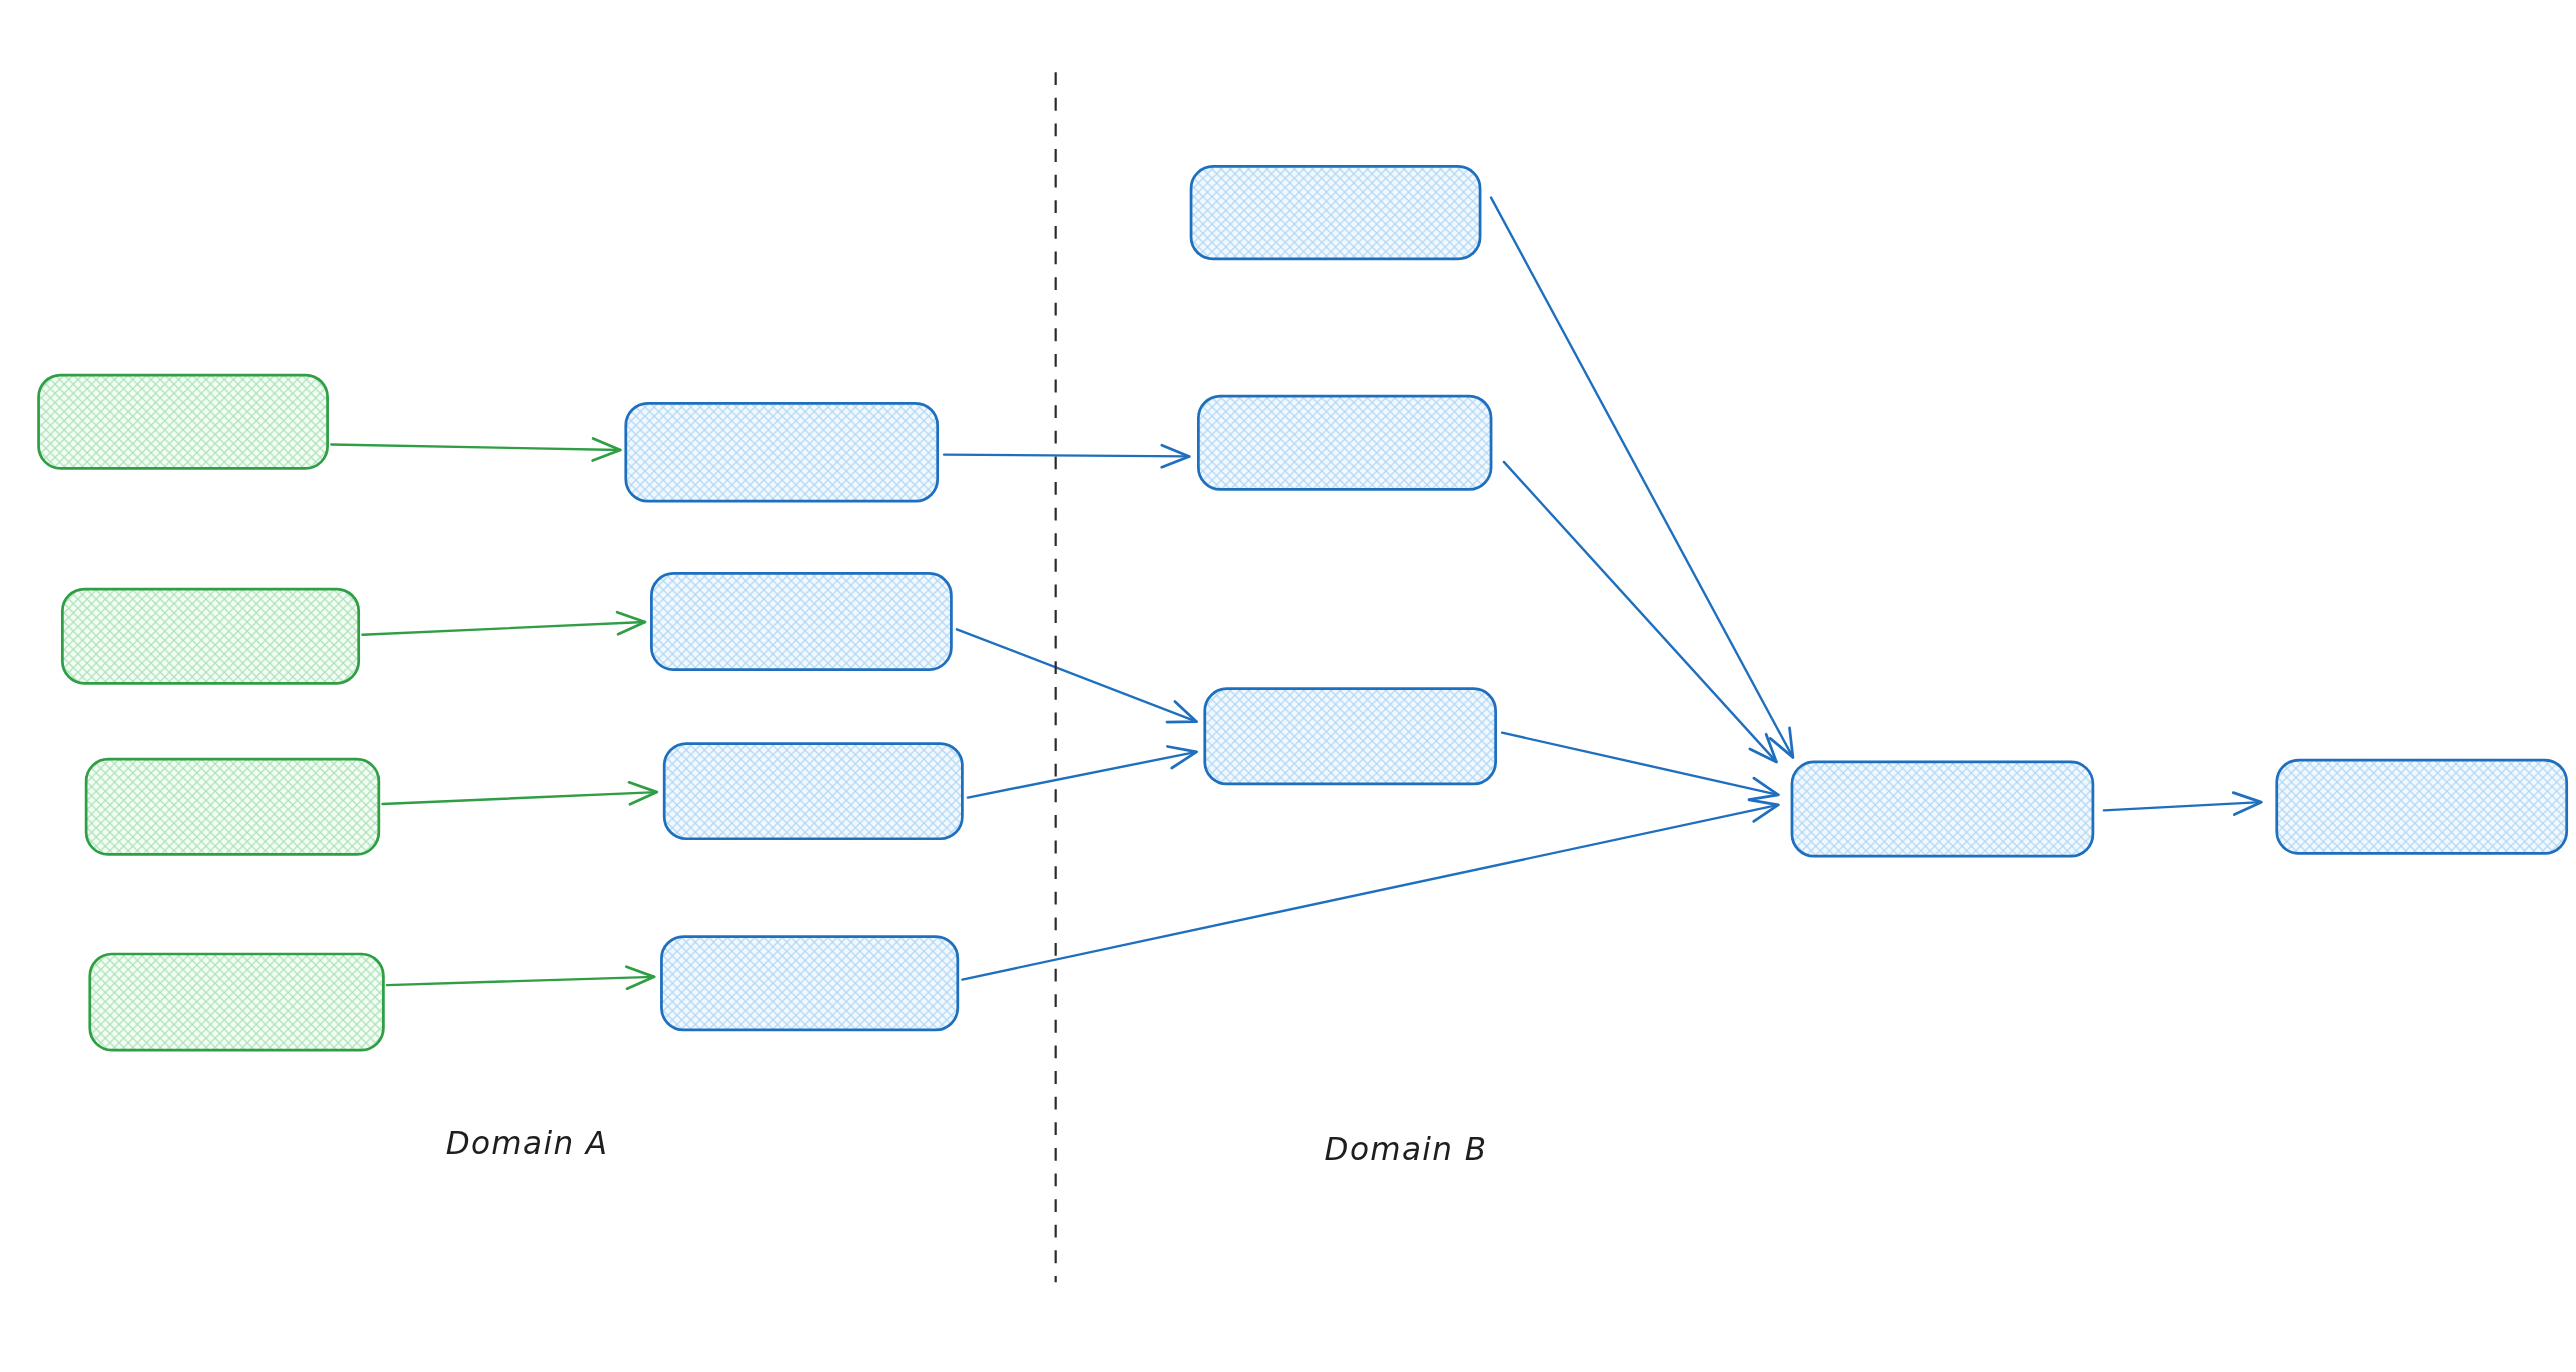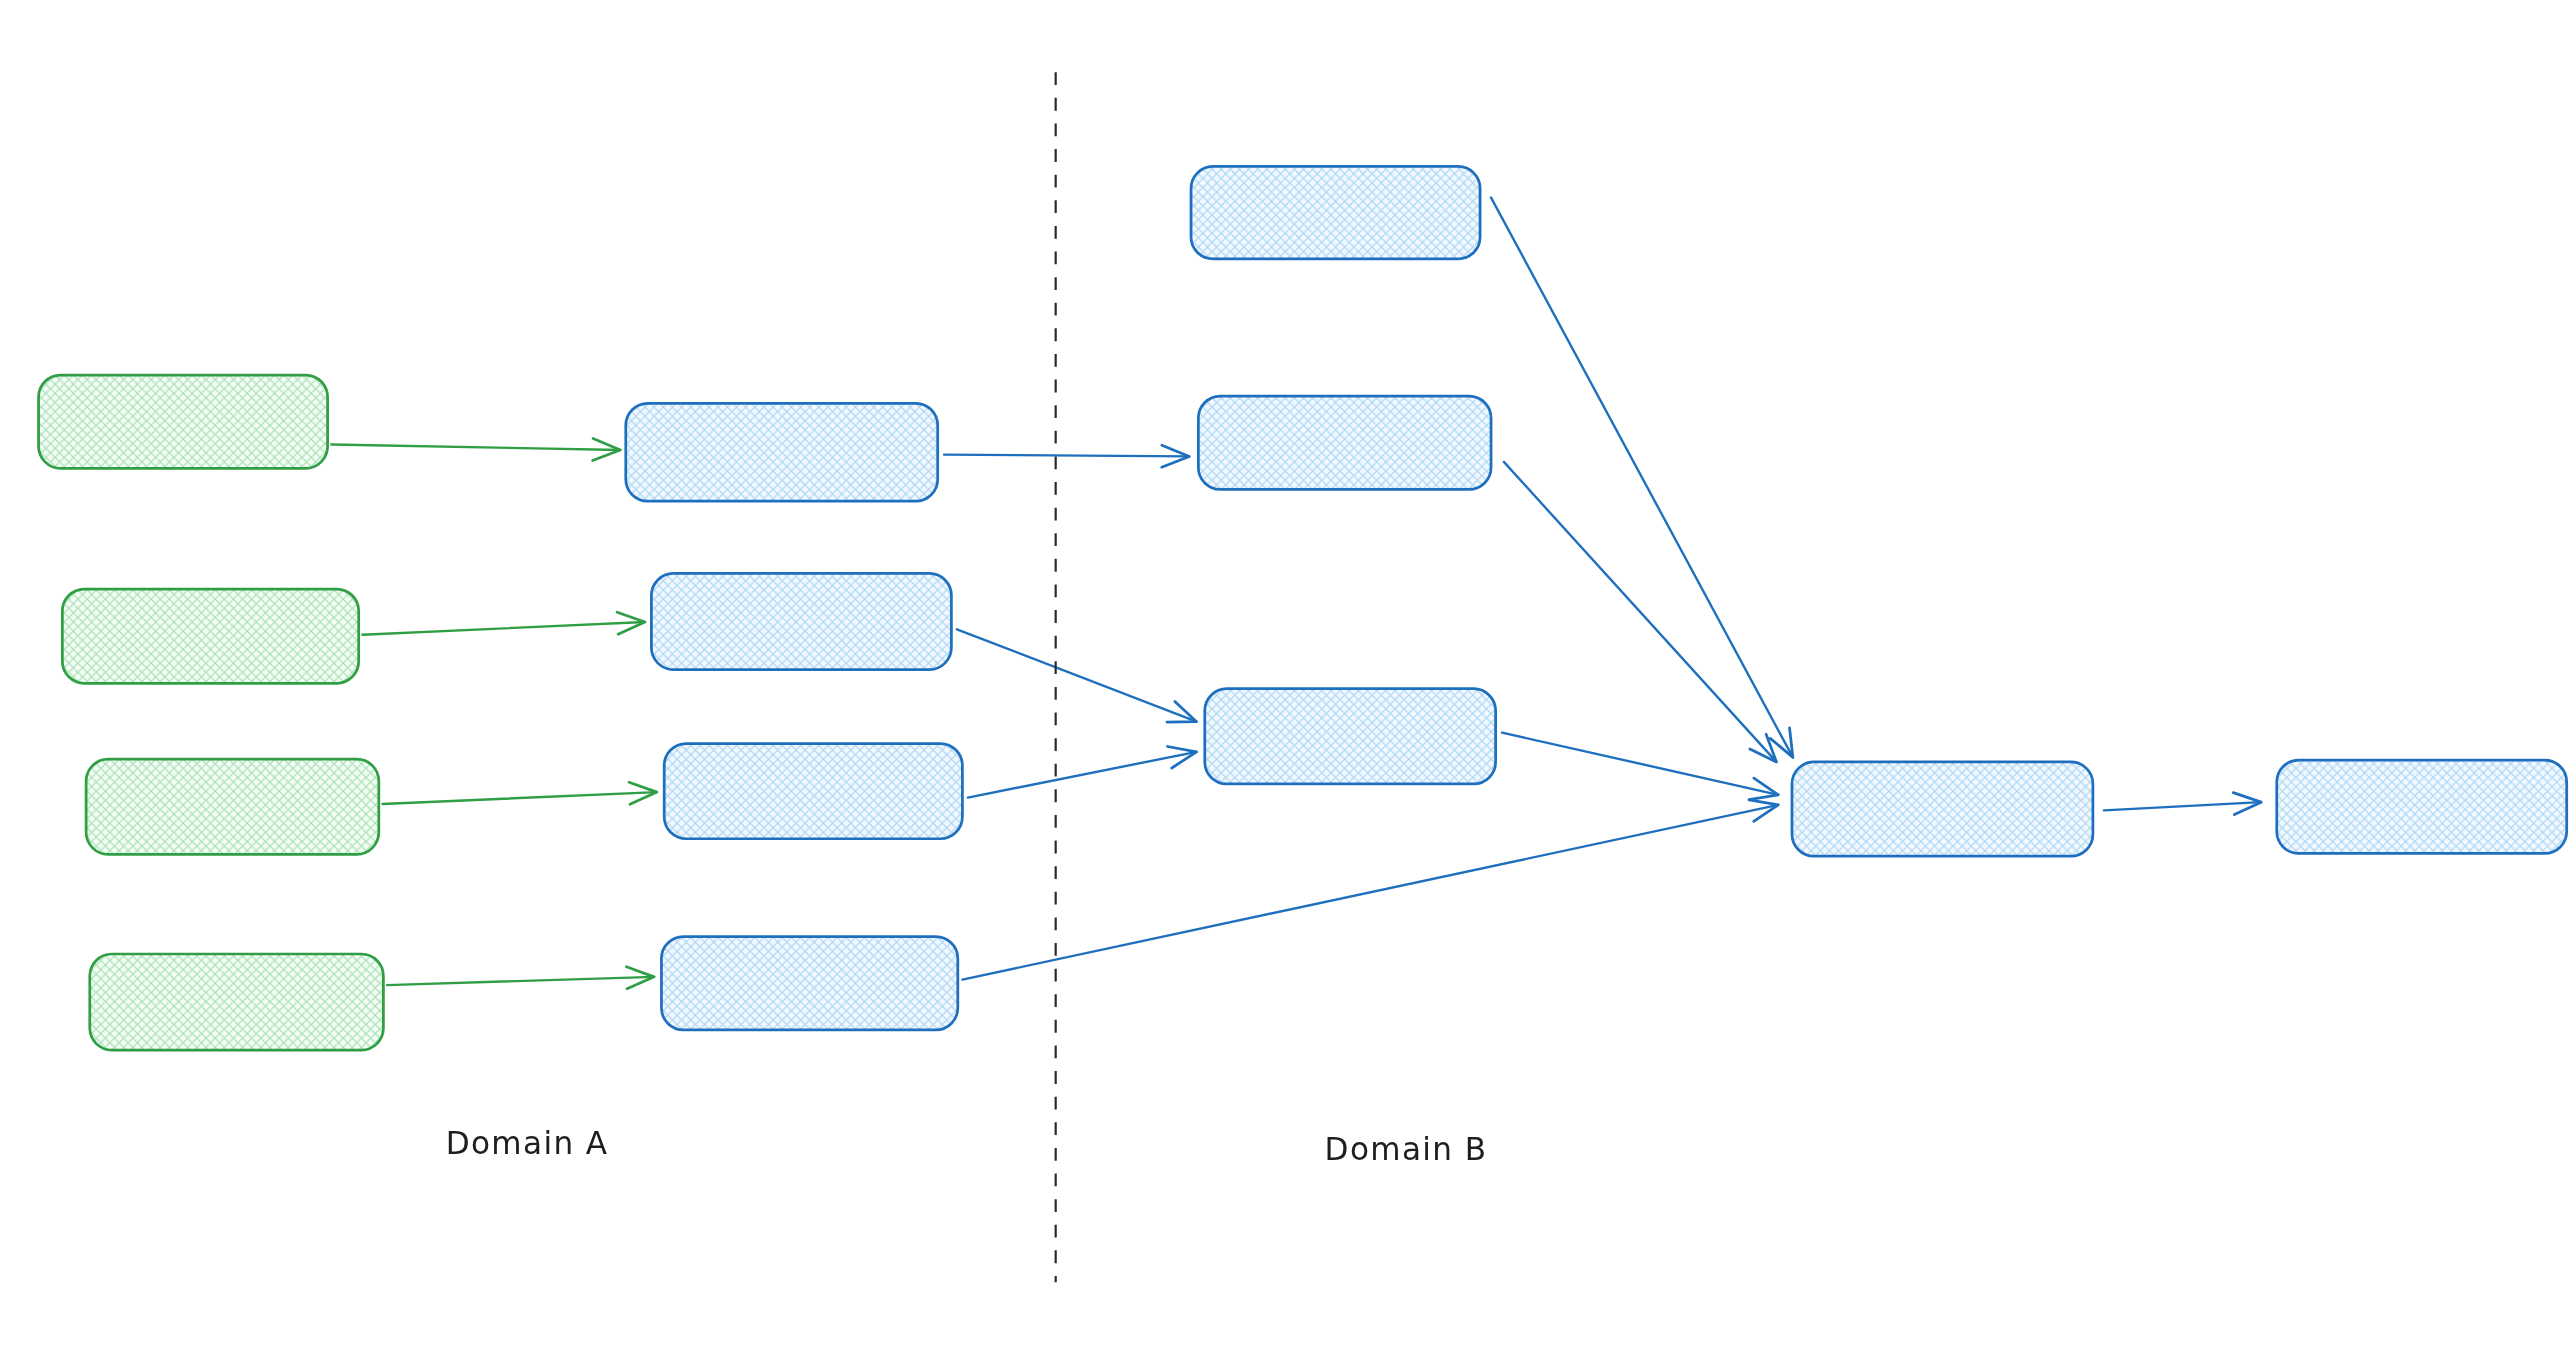--- a/index.html
+++ b/index.html
@@ -7,20 +7,21 @@
     padding: 0;
     background: #ffffff;
     width: 100%;
     height: 100%;
     overflow: hidden;
   }
   .canvas-wrap {
     width: 100vw;
     height: 100vh;
     background: #ffffff;
+    font-style: italic;
   }
   svg.diagram {
     display: block;
     width: 100%;
     height: 100%;
   }
   .diagram-label {
     font-family: "DejaVu Sans", "Liberation Sans", sans-serif;
     font-size: 34px;
     font-weight: 500;

